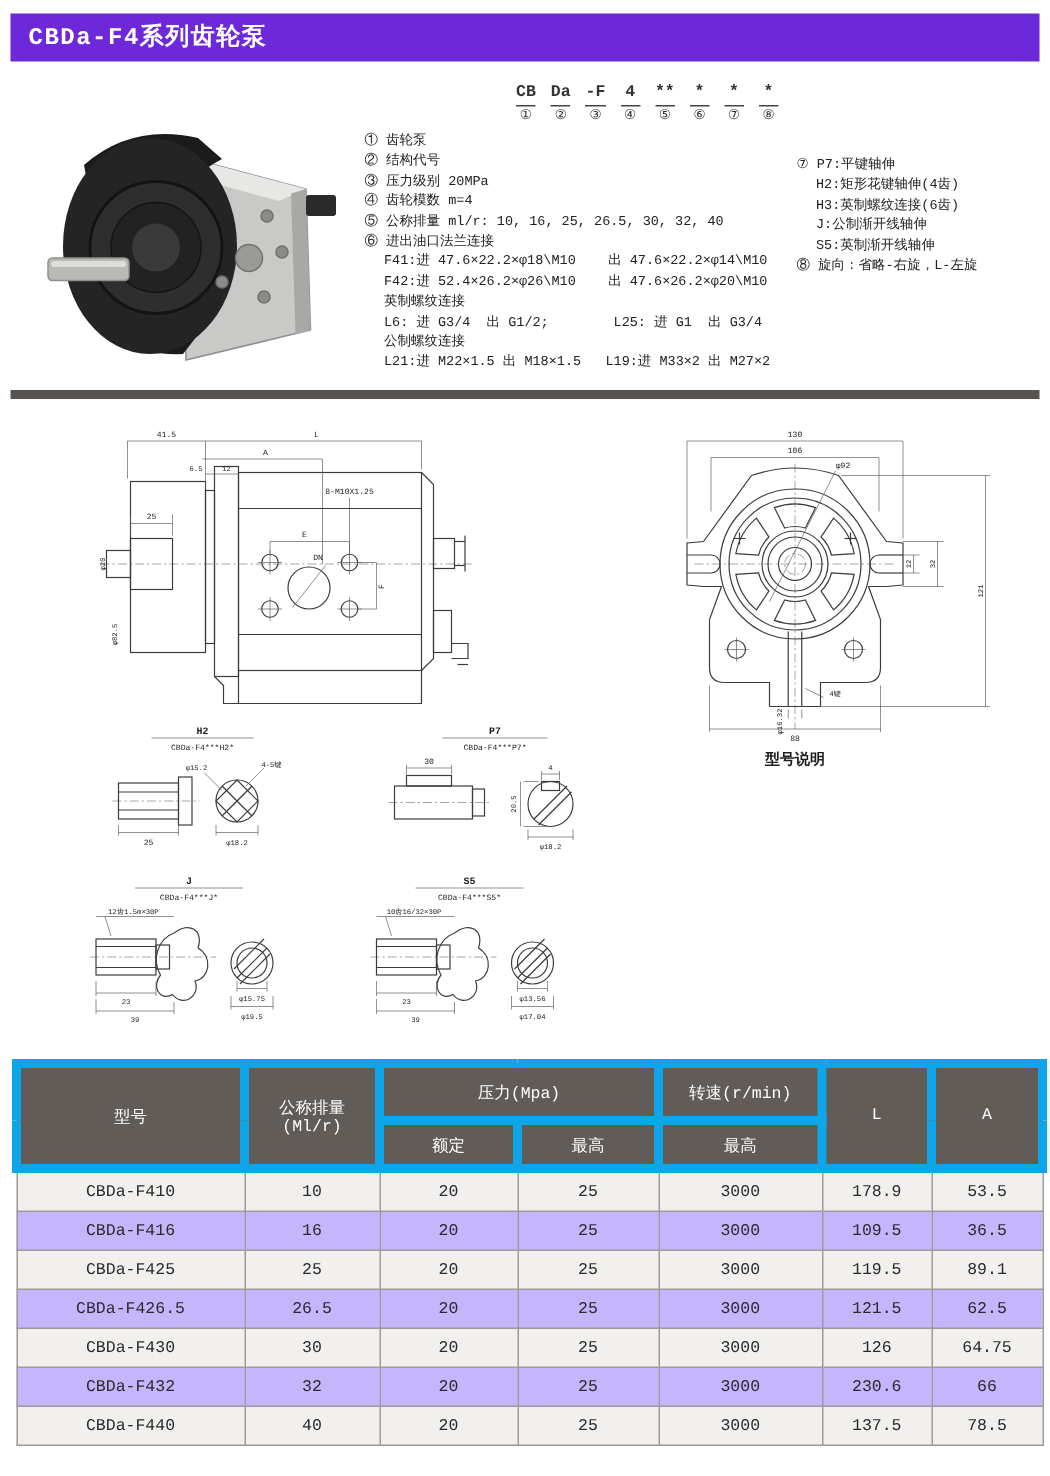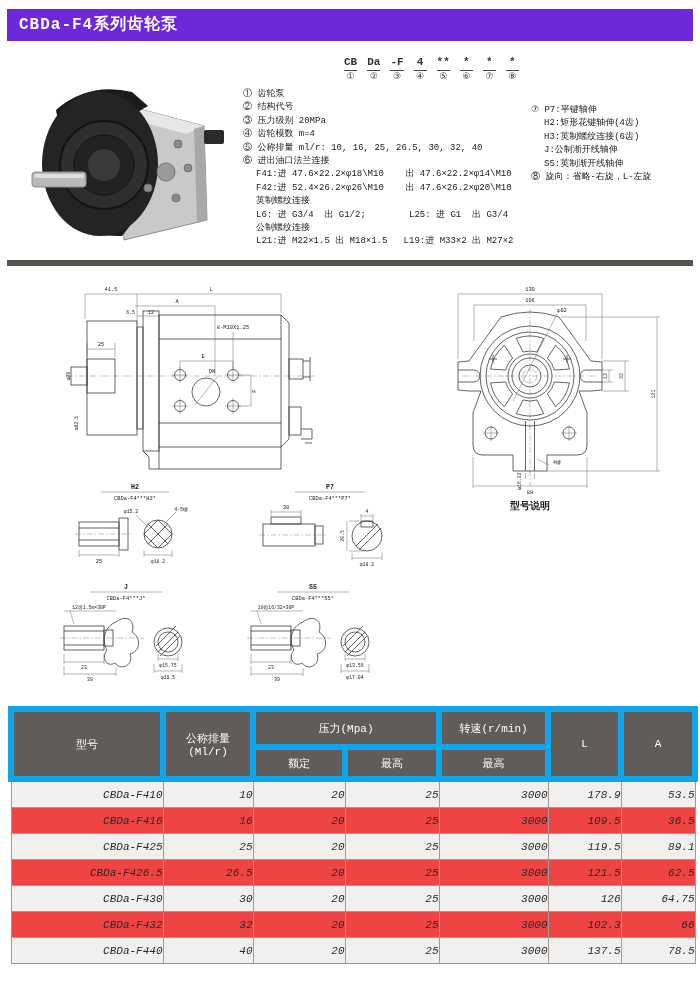--- a/index.html
+++ b/index.html
@@ -29,23 +29,23 @@
   .dtext{font-size:5.4px;}
   .ntext{font-size:4.8px;}
   .ttext{font-size:6.6px;font-weight:bold;}
   .cap{font-size:10px;font-weight:bold;}
   .spec-table{position:absolute;left:8px;top:706px;width:684px;border-collapse:collapse;
               table-layout:fixed;font-size:11px;color:#2a2a2a;}
   .spec-table th{background:#615c57;color:#fff;font-weight:normal;border:6px solid #0ea5e9;
                  padding:0;font-size:11px;}
   .spec-table thead tr:first-child{height:38px;}
   .spec-table thead tr:last-child{height:32px;}
-  .spec-table td{border:1px solid #9d9a97;text-align:right;height:25px;padding:0;font-style:italic;}
+  .spec-table td{border:1px solid #9d9a97;text-align:center;height:25px;padding:0;}
   .spec-table tr.odd td{background:#f2f0ee;}
-  .spec-table tr.even td{background:#ef4444;}
+  .spec-table tr.even td{background:#c4b5fd;}
   .prewrap{white-space:pre-line;margin-left:35px;}
 </style>
 </head>
 <body>
 
 <div class="page">
 
   <header class="title-bar">
     <span>CBDa-F4系列齿轮泵</span>
   </header>
@@ -488,21 +488,21 @@
           <td>3000</td>
           <td>126</td>
           <td>64.75</td>
         </tr>
         <tr class="even">
           <td>CBDa-F432</td>
           <td>32</td>
           <td>20</td>
           <td>25</td>
           <td>3000</td>
-          <td>102.3</td>
+          <td>230.6</td>
           <td>66</td>
         </tr>
         <tr class="odd">
           <td>CBDa-F440</td>
           <td>40</td>
           <td>20</td>
           <td>25</td>
           <td>3000</td>
           <td>137.5</td>
           <td>78.5</td>

